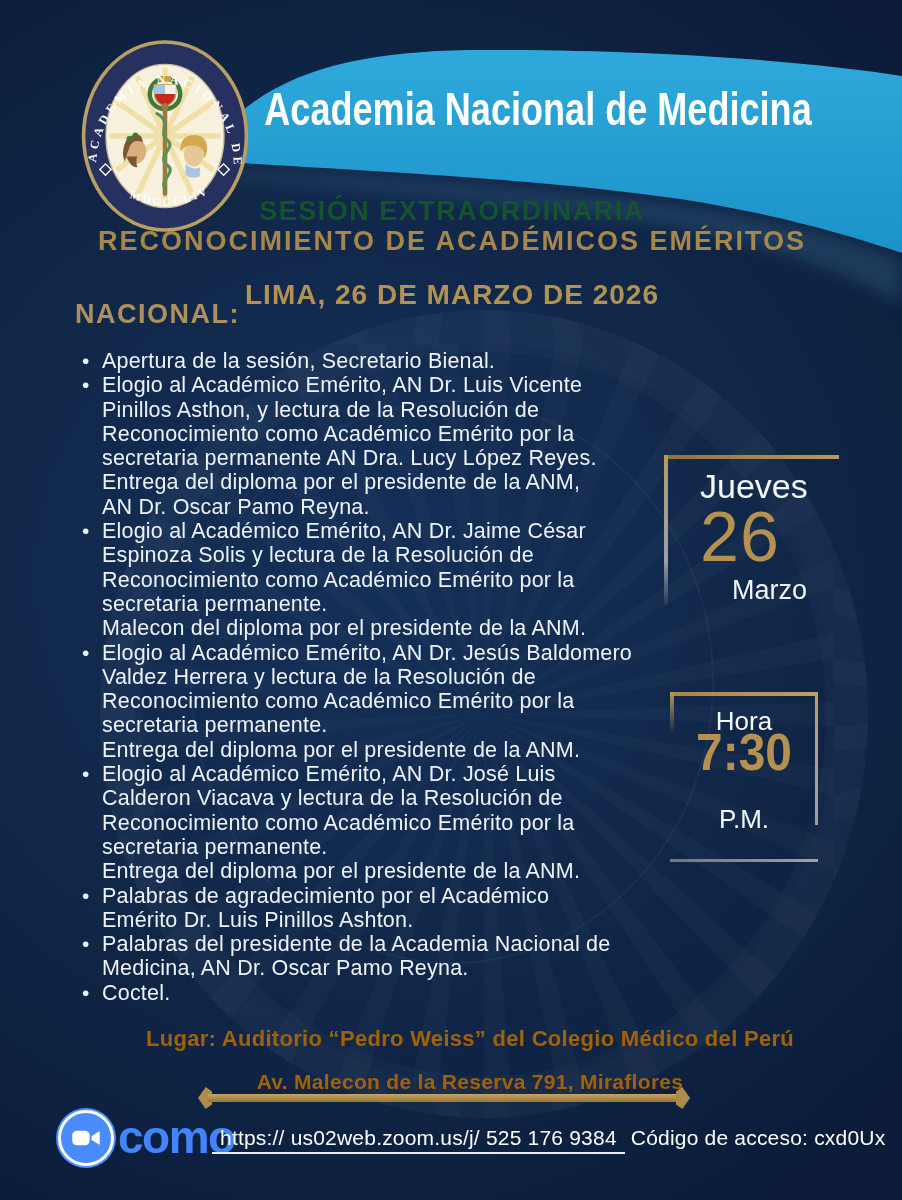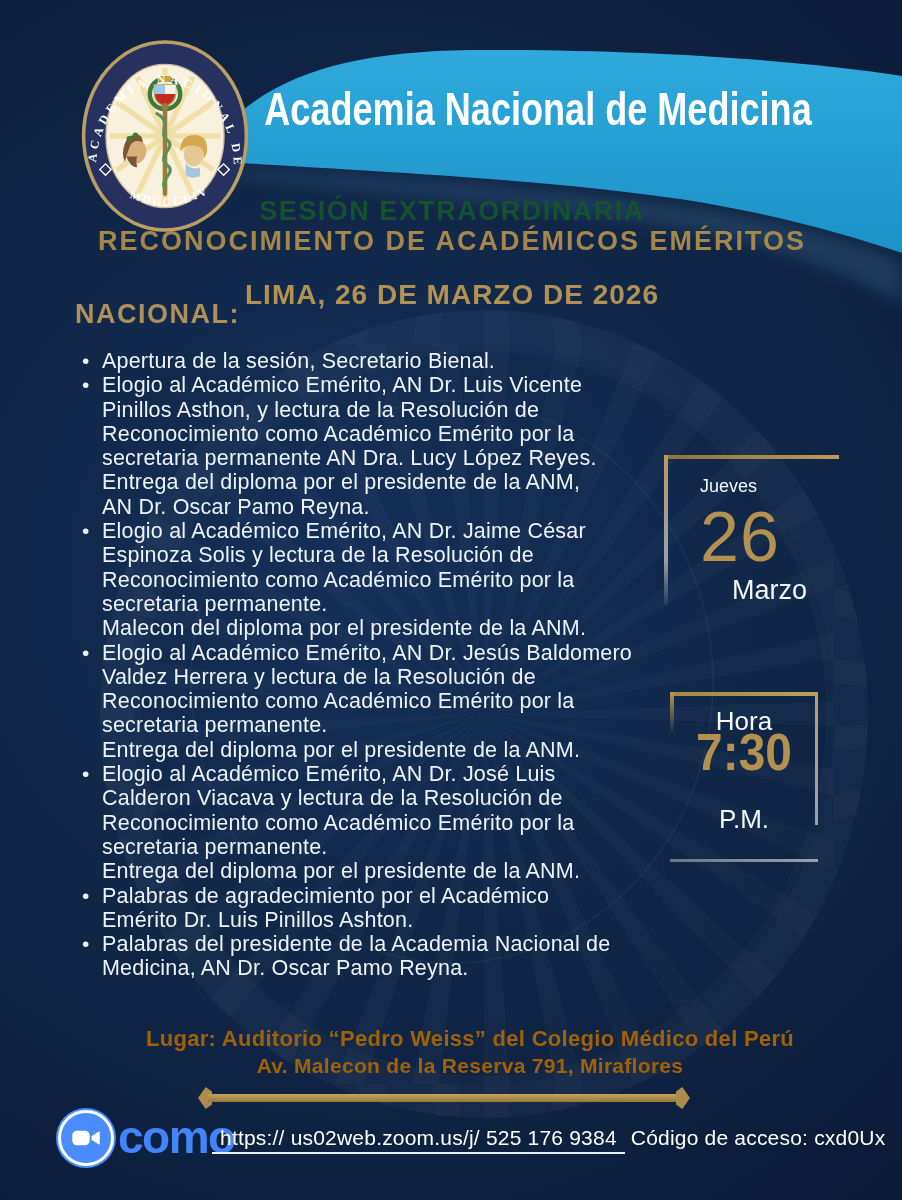--- a/index.html
+++ b/index.html
@@ -46,37 +46,37 @@
   .program-list li{position:relative;padding-left:20px;color:#eef3fa;}
   .program-list li::before{
     content:"•";position:absolute;left:0;top:0;color:#eef3fa;font-size:21px;line-height:24.3px;
   }
   .li-text{white-space:pre-line;font-size:21.5px;line-height:24.3px;letter-spacing:0.2px;}
 
   
   .db-top{left:664px;top:455px;width:175px;height:4px;background:linear-gradient(90deg,#8f7336,#bb9a5c);}
   .db-left{left:664px;top:455px;width:4px;height:150px;background:linear-gradient(180deg,#bb9a5c,#9aa0ad 70%,rgba(154,160,173,0.1));}
   .date-block{left:700px;top:471px;color:#f4f7fb;}
-  .weekday{font-size:18px;line-height:30px;}
+  .weekday{font-size:34px;line-height:30px;}
   .day-number{font-size:70px;line-height:64px;color:#b5914f;margin-top:4px;letter-spacing:1px;}
   .month{font-size:27px;line-height:30px;margin-top:6px;margin-left:32px;}
 
   
   .time-box{left:670px;top:692px;width:148px;height:170px;}
   .tb-top{left:0;top:0;width:148px;height:3.5px;background:linear-gradient(90deg,#a8873f,#bf9f60);}
   .tb-right{right:0;top:0;width:3.5px;height:133px;background:linear-gradient(180deg,#bf9f60,#9aa1ad 85%);}
   .tb-bottom{left:0;bottom:0;width:148px;height:3px;background:linear-gradient(90deg,#6d7684,#9aa1ad);}
   .tb-left{left:0;top:0;width:3.5px;height:42px;background:linear-gradient(180deg,#b6954f,rgba(182,149,79,0));}
   .hour-label{left:0;top:16px;width:148px;text-align:center;font-size:26px;color:#f4f7fb;line-height:26px;}
   .time-value{left:0;top:34px;width:148px;text-align:center;font-size:52px;font-weight:bold;color:#b5914f;line-height:52px;transform:scaleX(0.92);}
   .meridiem{left:0;top:112px;width:148px;text-align:center;font-size:26px;color:#f4f7fb;}
 
   .venue{left:60px;top:1025px;width:820px;text-align:center;color:#a16207;font-weight:bold;}
   .venue-line1{font-size:22px;line-height:28px;letter-spacing:0.3px;}
-  .venue-line2{font-size:21px;line-height:26px;margin-top:0;letter-spacing:0.3px;}
+  .venue-line2{font-size:21px;line-height:26px;margin-top:16px;letter-spacing:0.3px;}
 
   .divider{left:198px;top:1087px;width:492px;height:22px;}
   .divider-rod{position:absolute;left:10px;top:7px;width:472px;height:8px;background:linear-gradient(180deg,#c4a560,#96763a);}
   .divider-cap{position:absolute;top:0;width:14px;height:22px;background:#ad8c4a;}
   .divider-cap.left{left:0;clip-path:polygon(0 50%,55% 0,100% 20%,100% 80%,55% 100%);}
   .divider-cap.right{right:0;clip-path:polygon(100% 50%,45% 0,0 20%,0 80%,45% 100%);}
 
   .zoom-badge{
     left:58px;top:1110px;width:50px;height:50px;border-radius:50%;
     background:#4a8cfe;border:3px solid #ffffff;box-shadow:0 0 0 2px #4a8cfe;
@@ -199,20 +199,21 @@
 Entrega del diploma por el presidente de la ANM.</span></li>
   <li><span class="li-text">Elogio al Académico Emérito, AN Dr. José Luis
 Calderon Viacava y lectura de la Resolución de
 Reconocimiento como Académico Emérito por la
 secretaria permanente.
 Entrega del diploma por el presidente de la ANM.</span></li>
   <li><span class="li-text">Palabras de agradecimiento por el Académico
 Emérito Dr. Luis Pinillos Ashton.</span></li>
   <li><span class="li-text">Palabras del presidente de la Academia Nacional de
 Medicina, AN Dr. Oscar Pamo Reyna.</span></li>
+  <li><span class="li-text">Coctel.</span></li>
 </ul>
 
 <div class="abs db-top"></div>
 <div class="abs db-left"></div>
 <div class="abs date-block">
   <div class="weekday">Jueves</div>
   <div class="day-number">26</div>
   <div class="month">Marzo</div>
 </div>
 

